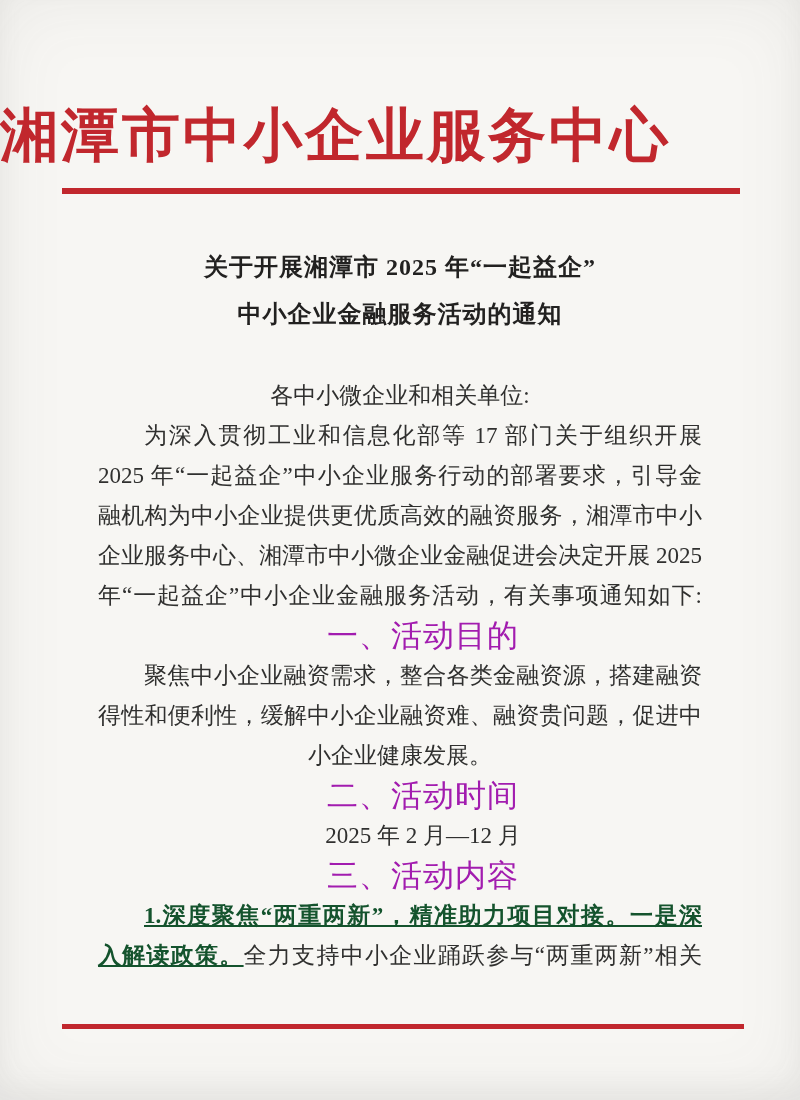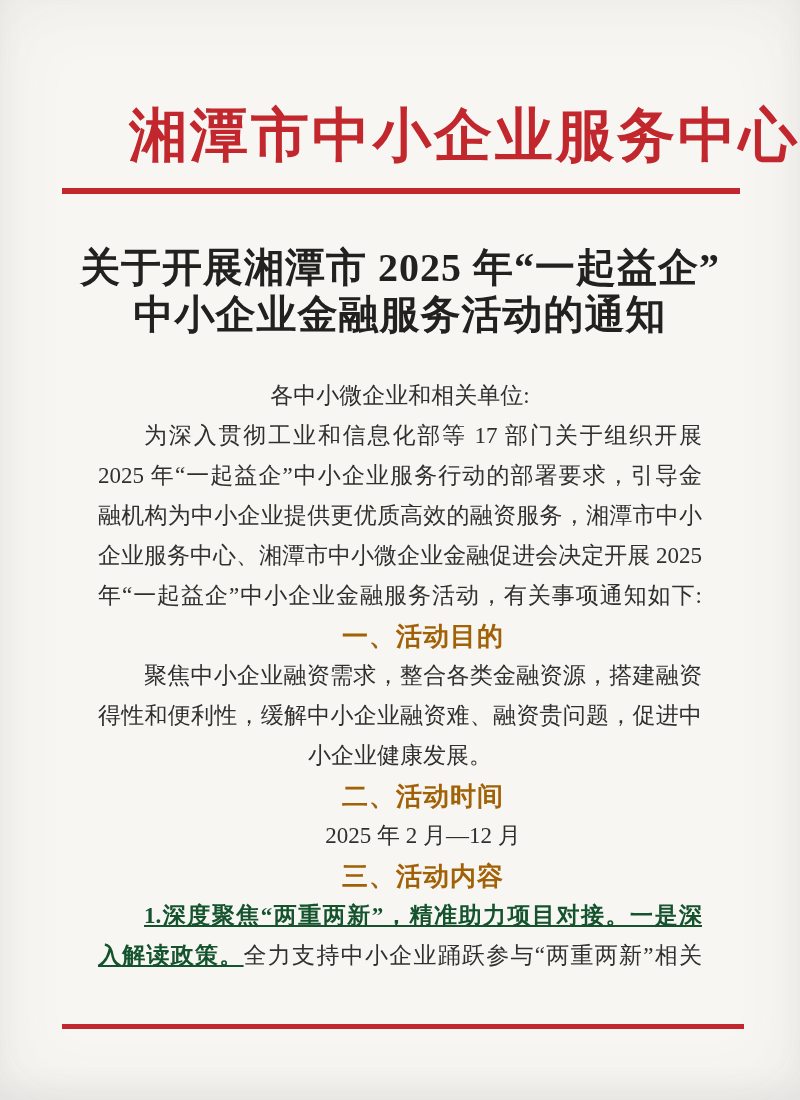--- a/index.html
+++ b/index.html
@@ -10,39 +10,39 @@
     height: 1100px;
     margin: 0 auto;
     background: var(--paper, #f7f6f3);
     box-shadow: inset 0 0 70px rgba(90,90,90,0.08), inset 0 -14px 24px rgba(120,120,120,0.07);
     font-family: "Liberation Serif", "DejaVu Serif", serif;
     color: var(--ink, #30302f);
     overflow: hidden;
   }
   .letterhead {
     padding-top: 96px;
-    text-align: right;
+    text-align: left;
     font-size: 58px;
     line-height: 80px;
     font-weight: bold;
     letter-spacing: 3px;
     color: var(--red, #c1272d);
     white-space: nowrap;
   }
   .header-rule {
     margin: 12px 60px 0 62px;
     height: 4px;
     border-top: 4px solid var(--red, #c1272d);
     border-bottom: 2px solid var(--red, #c1272d);
   }
   .doc-title {
     margin-top: 50px;
     text-align: center;
     font-weight: bold;
-    font-size: 40px;
+    font-size: 24px;
     line-height: 47px;
     letter-spacing: 1px;
     color: #222120;
   }
   .doc-body {
     margin-top: 38px;
     padding: 0 98px;
     font-size: 23px;
   }
   .line {
@@ -54,24 +54,24 @@
   .line.fill {
     white-space: normal;
     text-align: justify;
     text-align-last: justify;
     text-justify: inter-character;
   }
   .line.indent { padding-left: 46px; }
   .seg-regular { font-weight: normal; }
   .seg-heading {
     font-family: "Liberation Sans", "DejaVu Sans", sans-serif;
-    font-weight: bold;
-    font-size: 26px;
+    font-weight: normal;
+    font-size: 31px;
     letter-spacing: 1px;
-    color: #a16207;
+    color: #a21caf;
   }
   .seg-emphasis {
     font-weight: bold;
     color: #14532d;
     text-decoration: underline;
   }
   .footer-rule {
     position: absolute;
     left: 62px;
     right: 56px;

